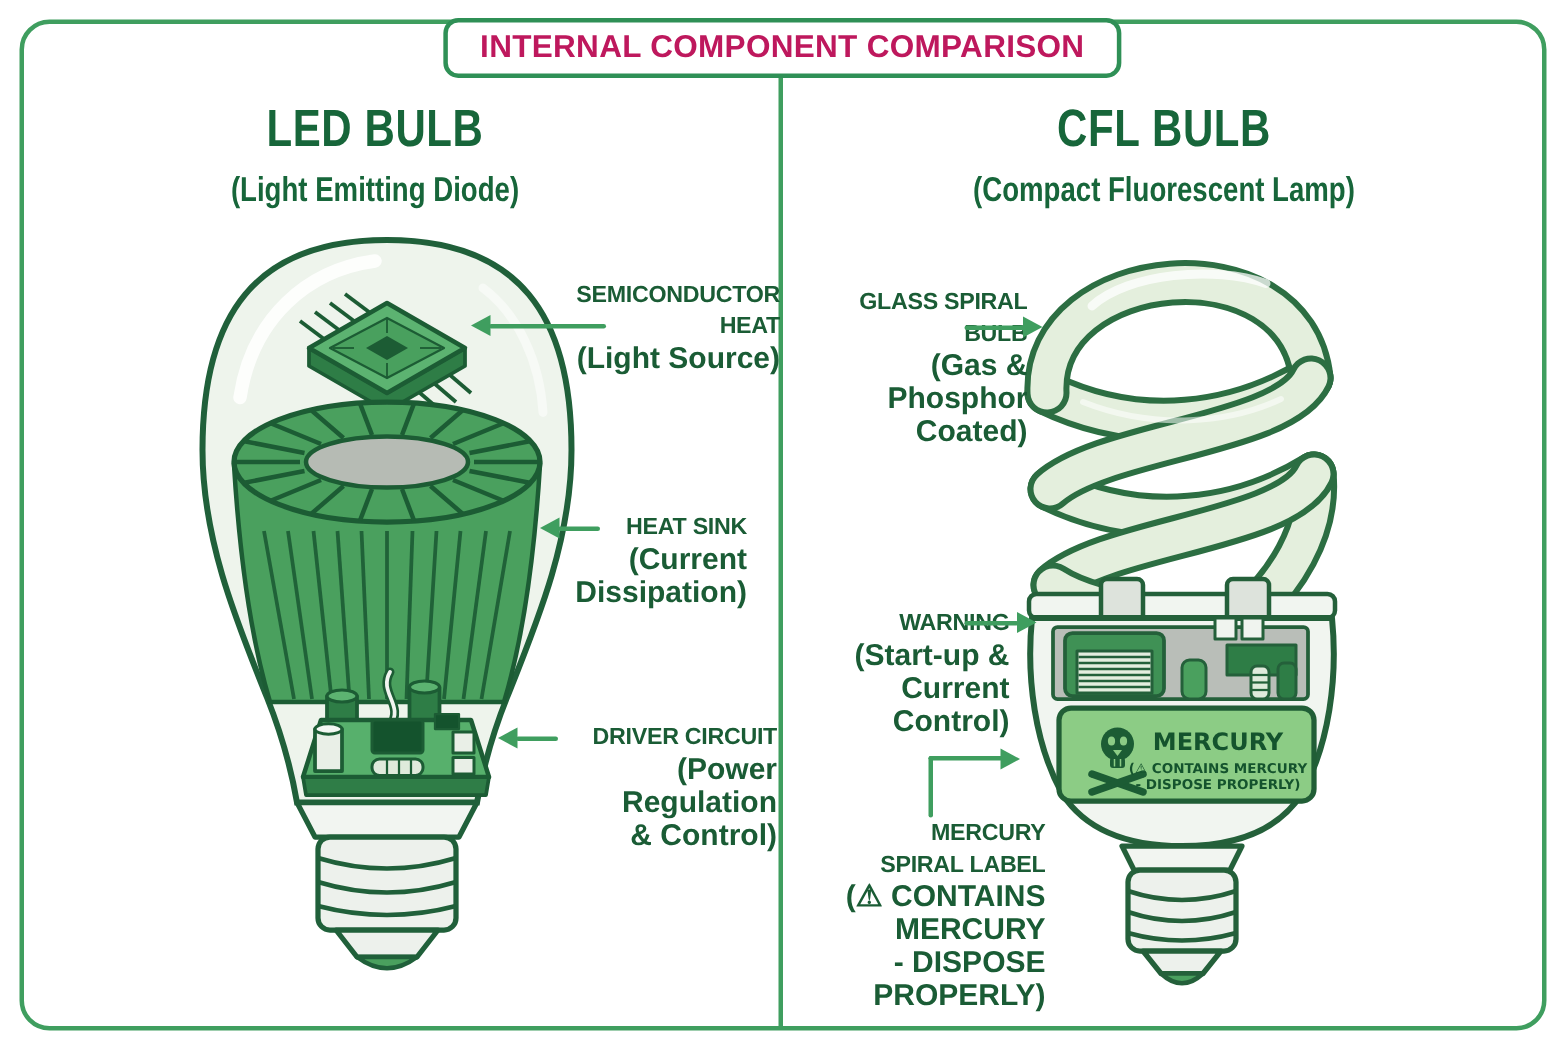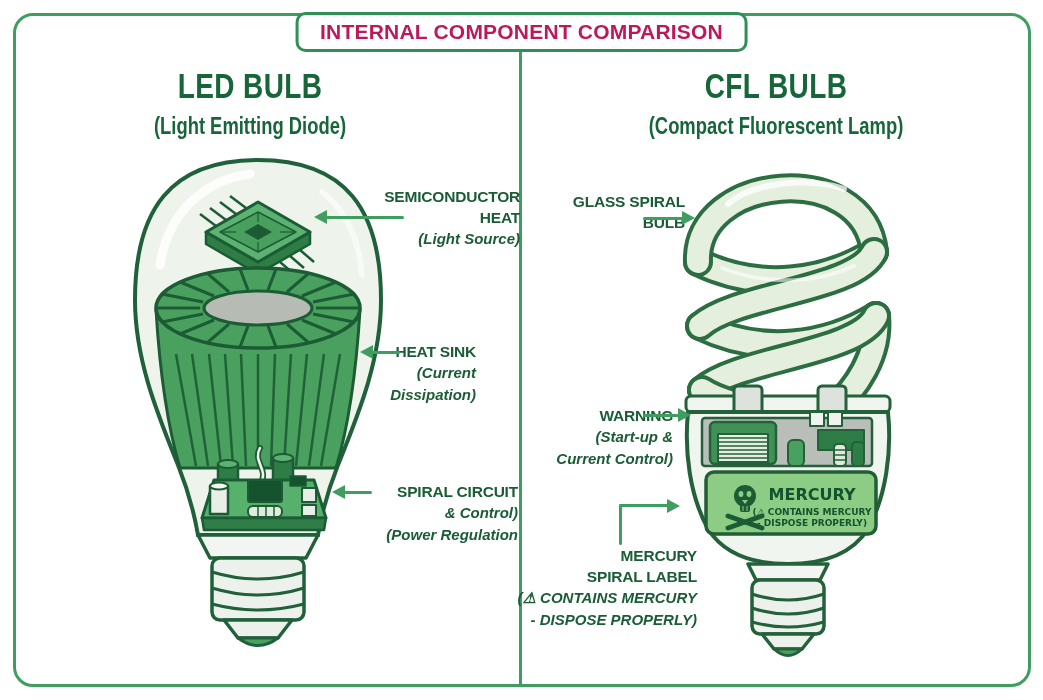--- a/index.html
+++ b/index.html
@@ -13,21 +13,21 @@
              padding:5px 22px;z-index:3;white-space:nowrap;}
   .title-box span{font-size:21px;font-weight:800;letter-spacing:.2px;color:#be185d;}
   .bulb-header{position:absolute;top:66px;text-align:center;color:#17663a;
                transform:scaleX(.8);}
   .bulb-header .bulb-title{font-size:35px;font-weight:800;letter-spacing:.5px;}
   .bulb-header .bulb-subtitle{font-size:23px;font-weight:700;margin-top:7px;}
   .led-header{left:30px;width:440px;}
   .cfl-header{left:556px;width:440px;}
   .label{position:absolute;text-align:right;color:#1a5c35;z-index:2;}
   .label .head{display:block;font-size:15.5px;font-weight:800;line-height:21px;letter-spacing:-.2px;}
-  .label .sub{display:block;font-size:15px;font-weight:600;line-height:22px;font-style:italic;}
+  .label .sub{display:block;font-size:20px;font-weight:600;line-height:22px;}
   .aline{position:absolute;height:3px;background:#3f9e5f;border-radius:2px;z-index:2;}
   .avert{position:absolute;width:3px;background:#3f9e5f;border-radius:2px;z-index:2;}
   .ah-left{position:absolute;width:0;height:0;border-top:7px solid transparent;
            border-bottom:7px solid transparent;border-right:13px solid #3f9e5f;z-index:2;}
   .ah-right{position:absolute;width:0;height:0;border-top:7px solid transparent;
             border-bottom:7px solid transparent;border-left:13px solid #3f9e5f;z-index:2;}
   svg{position:absolute;overflow:visible;}
   svg text{font-family:"DejaVu Sans","Liberation Sans",sans-serif;}
 </style>
 </head>
@@ -245,39 +245,41 @@
   </svg>
 
   <div class="label" style="left:350px;top:186px;width:170px">
     <span class="head">SEMICONDUCTOR</span>
     <span class="head">HEAT</span>
     <span class="sub">(Light Source)</span>
   </div>
   <div class="ah-left" style="left:314px;top:210px"></div>
   <div class="aline" style="left:326px;top:215.5px;width:78px"></div>
 
-  <div class="label" style="left:356px;top:341px;width:120px">
+  <div class="label" style="left:378px;top:341px;width:120px">
     <span class="head">HEAT SINK</span>
     <span class="sub">(Current</span>
     <span class="sub">Dissipation)</span>
   </div>
   <div class="ah-left" style="left:360px;top:345px"></div>
   <div class="aline" style="left:372px;top:350.5px;width:28px"></div>
 
   <div class="label" style="left:363px;top:481px;width:155px">
-    <span class="head">SPIRAL CIRCUIT</span>
+    <span class="head">DRIVER CIRCUIT</span>
+    <span class="sub">(Power Regulation</span>
     <span class="sub">&amp; Control)</span>
-    <span class="sub">(Power Regulation</span>
   </div>
   <div class="ah-left" style="left:332px;top:485px"></div>
   <div class="aline" style="left:344px;top:490.5px;width:28px"></div>
 
   <div class="label" style="left:535px;top:191px;width:150px">
     <span class="head">GLASS SPIRAL</span>
     <span class="head">BULB</span>
+    <span class="sub">(Gas &amp; Phosphor</span>
+    <span class="sub">Coated)</span>
   </div>
   <div class="aline" style="left:643px;top:216.5px;width:40px"></div>
   <div class="ah-right" style="left:682px;top:211px"></div>
 
   <div class="label" style="left:543px;top:405px;width:130px">
     <span class="head">WARNING</span>
     <span class="sub">(Start-up &amp;</span>
     <span class="sub">Current Control)</span>
   </div>
   <div class="aline" style="left:643px;top:413.5px;width:36px"></div>

